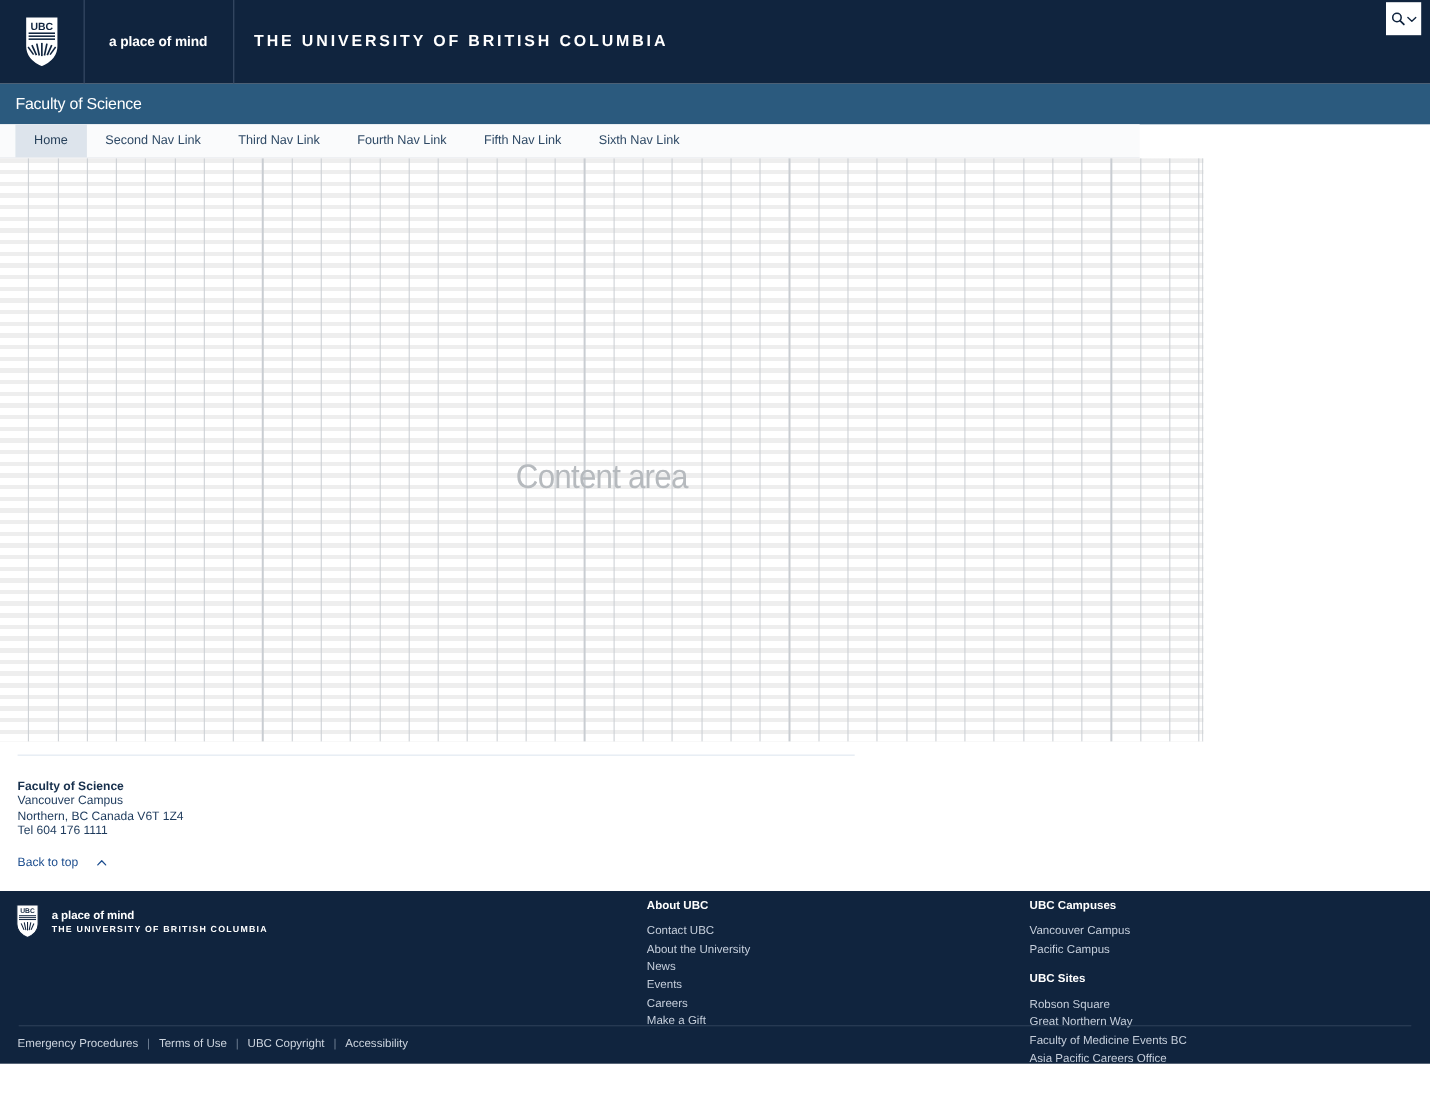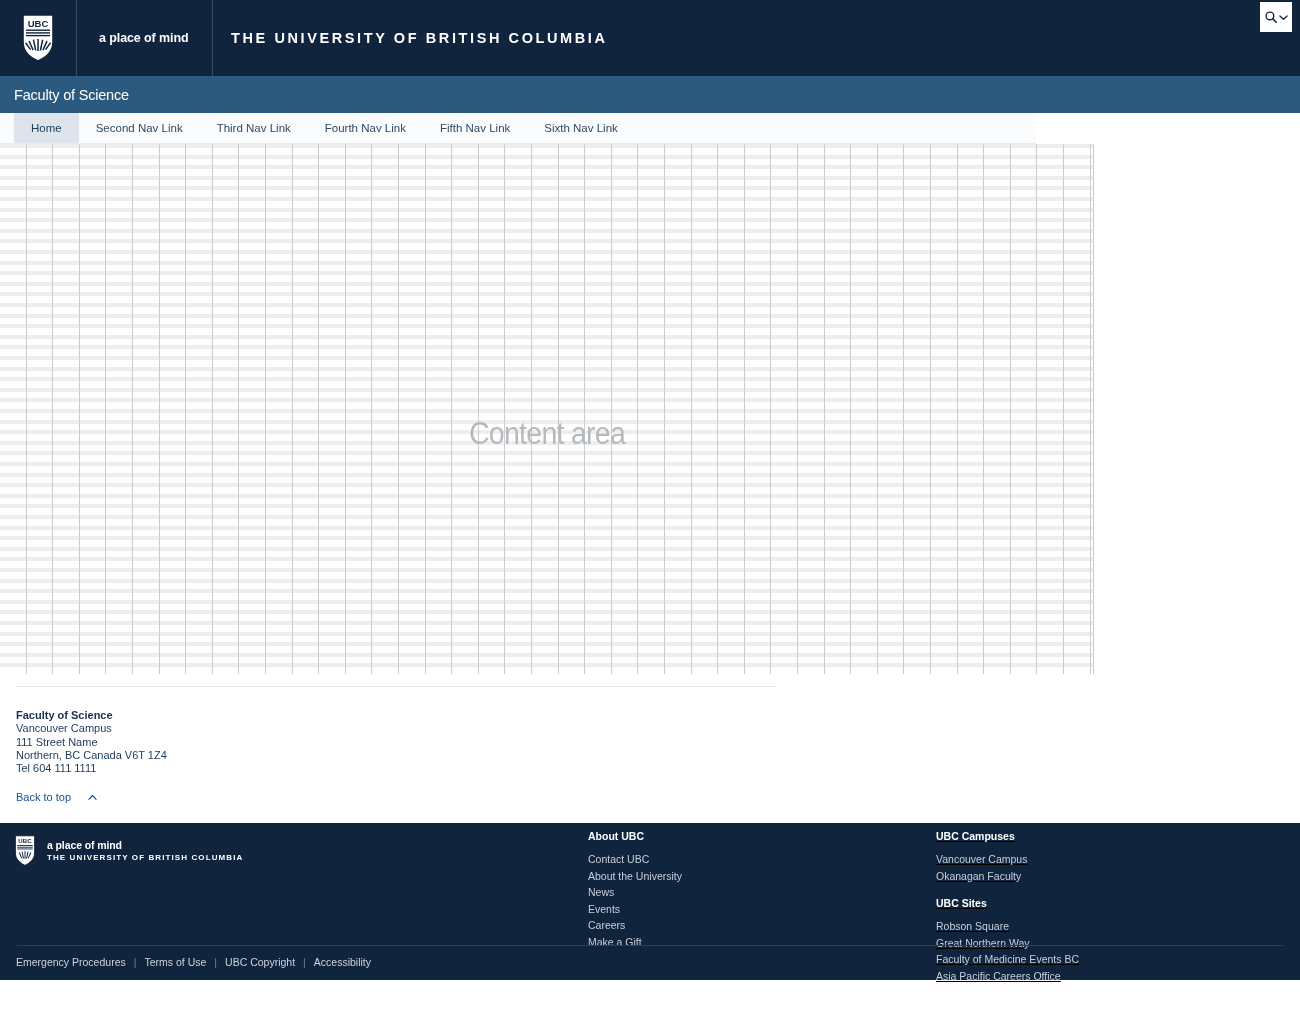--- a/index.html
+++ b/index.html
@@ -205,21 +205,21 @@
     letter-spacing: 1.1px;
     line-height: 11px;
     white-space: nowrap;
   }
 
   .footer-col {
     position: absolute;
     top: 7px;
   }
   .footer-col.col-about { left: 588px; }
-  .footer-col.col-campus { left: 936px; text-decoration: underline; }
+  .footer-col.col-campus { left: 936px; }
 
   .fcol-head {
     color: #ffffff;
     font-size: 10.5px;
     font-weight: bold;
     margin-bottom: 9px;
   }
   .fcol-head.spaced { margin-top: 13px; }
   .fcol-link {
     display: block;
@@ -328,23 +328,22 @@
 </nav>
 
 <div class="content-grid">
   <div class="content-label">Content area</div>
 </div>
 
 <div class="contact-wrap">
   <div class="contact-rule"></div>
   <div class="contact-name">Faculty of Science</div>
   <div class="contact-line">Vancouver Campus</div>
-  <div class="contact-line">111 Street Name</div>
   <div class="contact-line">Northern, BC Canada V6T 1Z4</div>
-  <div class="contact-line">Tel 604 111 1111</div>
+  <div class="contact-line">Tel 604 176 1111</div>
 
   <div class="back-to-top">
     <span>Back to top</span>
     <svg width="9" height="7" viewBox="0 0 10 7">
       <polyline points="1,5.5 5,1.3 9,5.5" fill="none" stroke="#1d4e8f" stroke-width="1.3" stroke-linecap="round" stroke-linejoin="round"></polyline>
     </svg>
   </div>
 </div>
 
 <footer class="site-footer">
@@ -377,21 +376,21 @@
     <a class="fcol-link">About the University</a>
     <a class="fcol-link">News</a>
     <a class="fcol-link">Events</a>
     <a class="fcol-link">Careers</a>
     <a class="fcol-link">Make a Gift</a>
   </div>
 
   <div class="footer-col col-campus">
     <div class="fcol-head">UBC Campuses</div>
     <a class="fcol-link">Vancouver Campus</a>
-    <a class="fcol-link">Okanagan Faculty</a>
+    <a class="fcol-link">Pacific Campus</a>
 
     <div class="fcol-head spaced">UBC Sites</div>
     <a class="fcol-link">Robson Square</a>
     <a class="fcol-link">Great Northern Way</a>
     <a class="fcol-link">Faculty of Medicine Events BC</a>
     <a class="fcol-link">Asia Pacific Careers Office</a>
   </div>
 
   <div class="legal-rule"></div>
 

